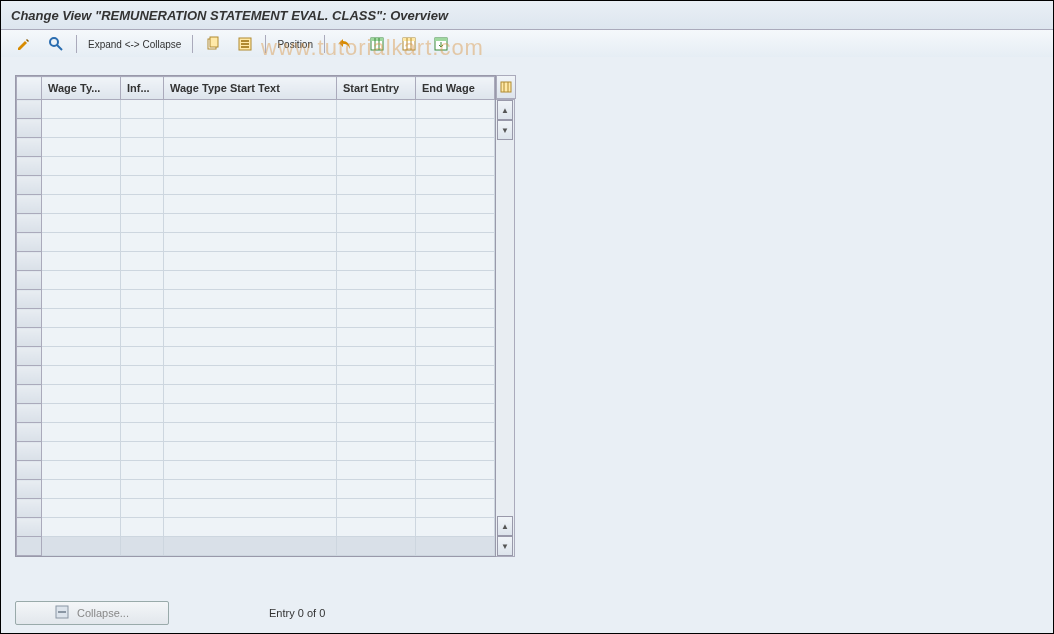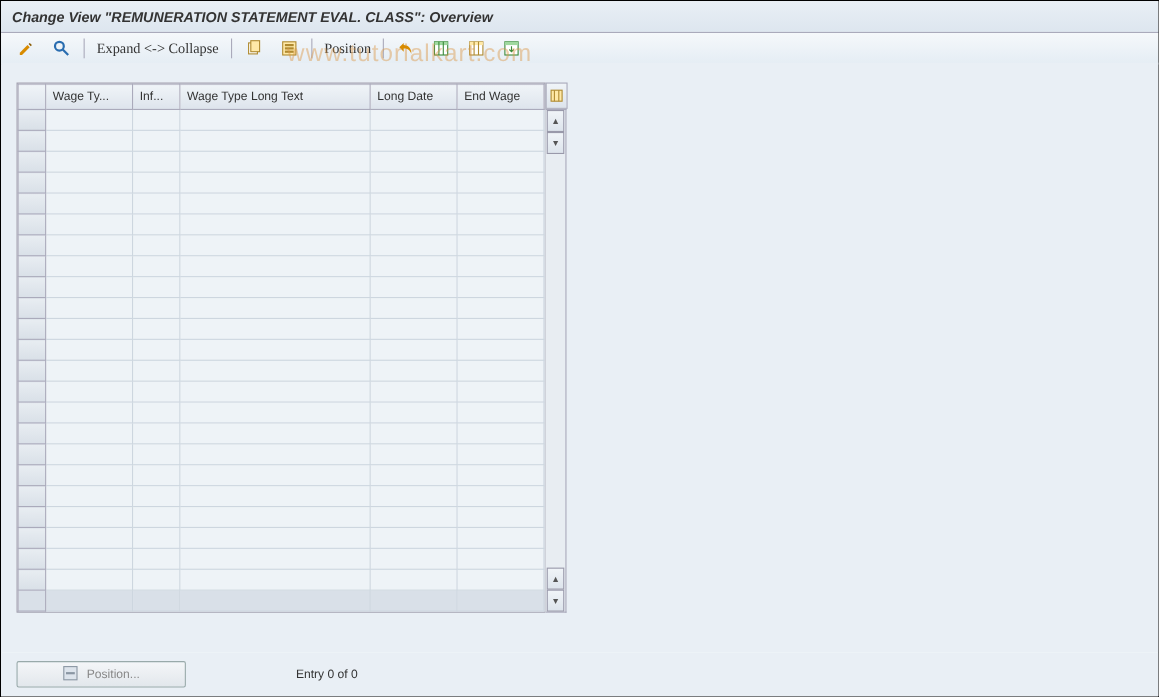--- a/index.html
+++ b/index.html
@@ -1,26 +1,26 @@
 <!DOCTYPE html>
 <html><head>
 <meta charset="utf-8">
 <style>
   html,body{margin:0;padding:0;font-family:Arial,Helvetica,sans-serif;font-size:11px;background:#fff;}
   .frame{width:1054px;height:634px;border:1px solid #000;box-sizing:border-box;position:relative;}
   .title-bar{height:28px;background:linear-gradient(#e9eff5,#dde6ef);border-bottom:1px solid #aab;display:flex;align-items:center;padding-left:10px;font-weight:bold;font-style:italic;font-size:13px;color:#333;}
   .toolbar{height:28px;background:linear-gradient(#f5f8fb,#e5edf4);border-bottom:1px solid #aab;display:flex;align-items:center;padding-left:8px;gap:2px;}
   .tb-btn{display:inline-flex;align-items:center;justify-content:center;height:22px;min-width:22px;padding:0 4px;cursor:pointer;}
-  .tb-text{padding:0 6px;color:#333;font-size:13px;cursor:pointer;height:22px;display:inline-flex;align-items:center;font-family:Liberation Serif, serif;}
+  .tb-text{padding:0 6px;color:#333;font-size:10px;cursor:pointer;height:22px;display:inline-flex;align-items:center;}
   .sep{width:1px;height:18px;background:#aab;margin:0 3px;}
   .content{position:absolute;top:56px;left:0;right:0;bottom:40px;background:#e9eff5;padding:18px 8px 8px 14px;box-sizing:border-box;}
   .grid-wrap{display:flex;}
   .grid{border:1px solid #99a;background:#fff;}
   .grid table{border-collapse:collapse;}
-  .grid th{background:linear-gradient(#f0f4f8,#dde4ec);border:1px solid #aab;font-weight:normal;color:#333;text-align:left;padding:2px 6px;height:18px;font-size:11px;white-space:nowrap;overflow:hidden;margin-left:32px;}
+  .grid th{background:linear-gradient(#f0f4f8,#dde4ec);border:1px solid #aab;font-weight:bold;color:#333;text-align:left;padding:2px 6px;height:18px;font-size:11px;white-space:nowrap;overflow:hidden;margin-left:32px;}
   .grid td{border:1px solid #cdd6df;background:#eef3f7;height:18px;padding:0;}
   .grid td.sel{background:linear-gradient(#e8edf2,#d9e0e8);border:1px solid #aab;width:12px;}
   .grid tr.last td{background:#d9e0e8;}
   .cfg-col{width:18px;background:linear-gradient(#f0f4f8,#dde4ec);border:1px solid #aab;display:flex;align-items:center;justify-content:center;}
   .scroll-col{width:18px;background:#e8edf2;border:1px solid #aab;border-left:none;position:relative;}
   .scroll-btn{position:absolute;left:1px;right:1px;height:18px;background:linear-gradient(#f0f4f8,#dde4ec);border:1px solid #99a;display:flex;align-items:center;justify-content:center;font-size:8px;color:#555;cursor:pointer;}
   .scroll-btn.top{top:0;}
   .scroll-btn.top2{top:20px;}
   .scroll-btn.bot{bottom:20px;}
   .scroll-btn.bot2{bottom:0;}
@@ -110,22 +110,22 @@
 
   <div class="content">
     <div class="grid-wrap">
       <div class="grid">
         <table id="grid-table">
           <thead>
             <tr>
               <th style="width:12px;"></th>
               <th style="width:66px;">Wage Ty...</th>
               <th style="width:30px;">Inf...</th>
-              <th style="width:160px;">Wage Type Long Text</th>
-              <th style="width:66px;">Long Date</th>
+              <th style="width:160px;">Wage Type Start Text</th>
+              <th style="width:66px;">Start Entry</th>
               <th style="width:66px;">End Wage</th>
             </tr>
           </thead>
           <tbody id="grid-body">
               <tr>
                 <td class="sel" style="width: 12px;"></td>
                 <td style="width: 66px;"></td>
                 <td style="width: 30px;"></td>
                 <td style="width: 160px;"></td>
                 <td style="width: 66px;"></td>
@@ -337,18 +337,18 @@
   </div>
 
   <div class="footer">
     <div class="sap-btn grey">
       <span class="icn">
         <svg style="width:14px;height:14px" viewBox="0 0 14 14">
             <rect x="1" y="1" width="12" height="12" fill="#dde4ec" stroke="#8a96a3"></rect>
             <rect x="3" y="6" width="8" height="2" fill="#8a96a3"></rect>
           </svg>
       </span>
-      <span>Position...</span>
+      <span>Collapse...</span>
     </div>
     <span class="entry-text">Entry 0 of 0</span>
   </div>
 
 </div>
 
 </body></html>

